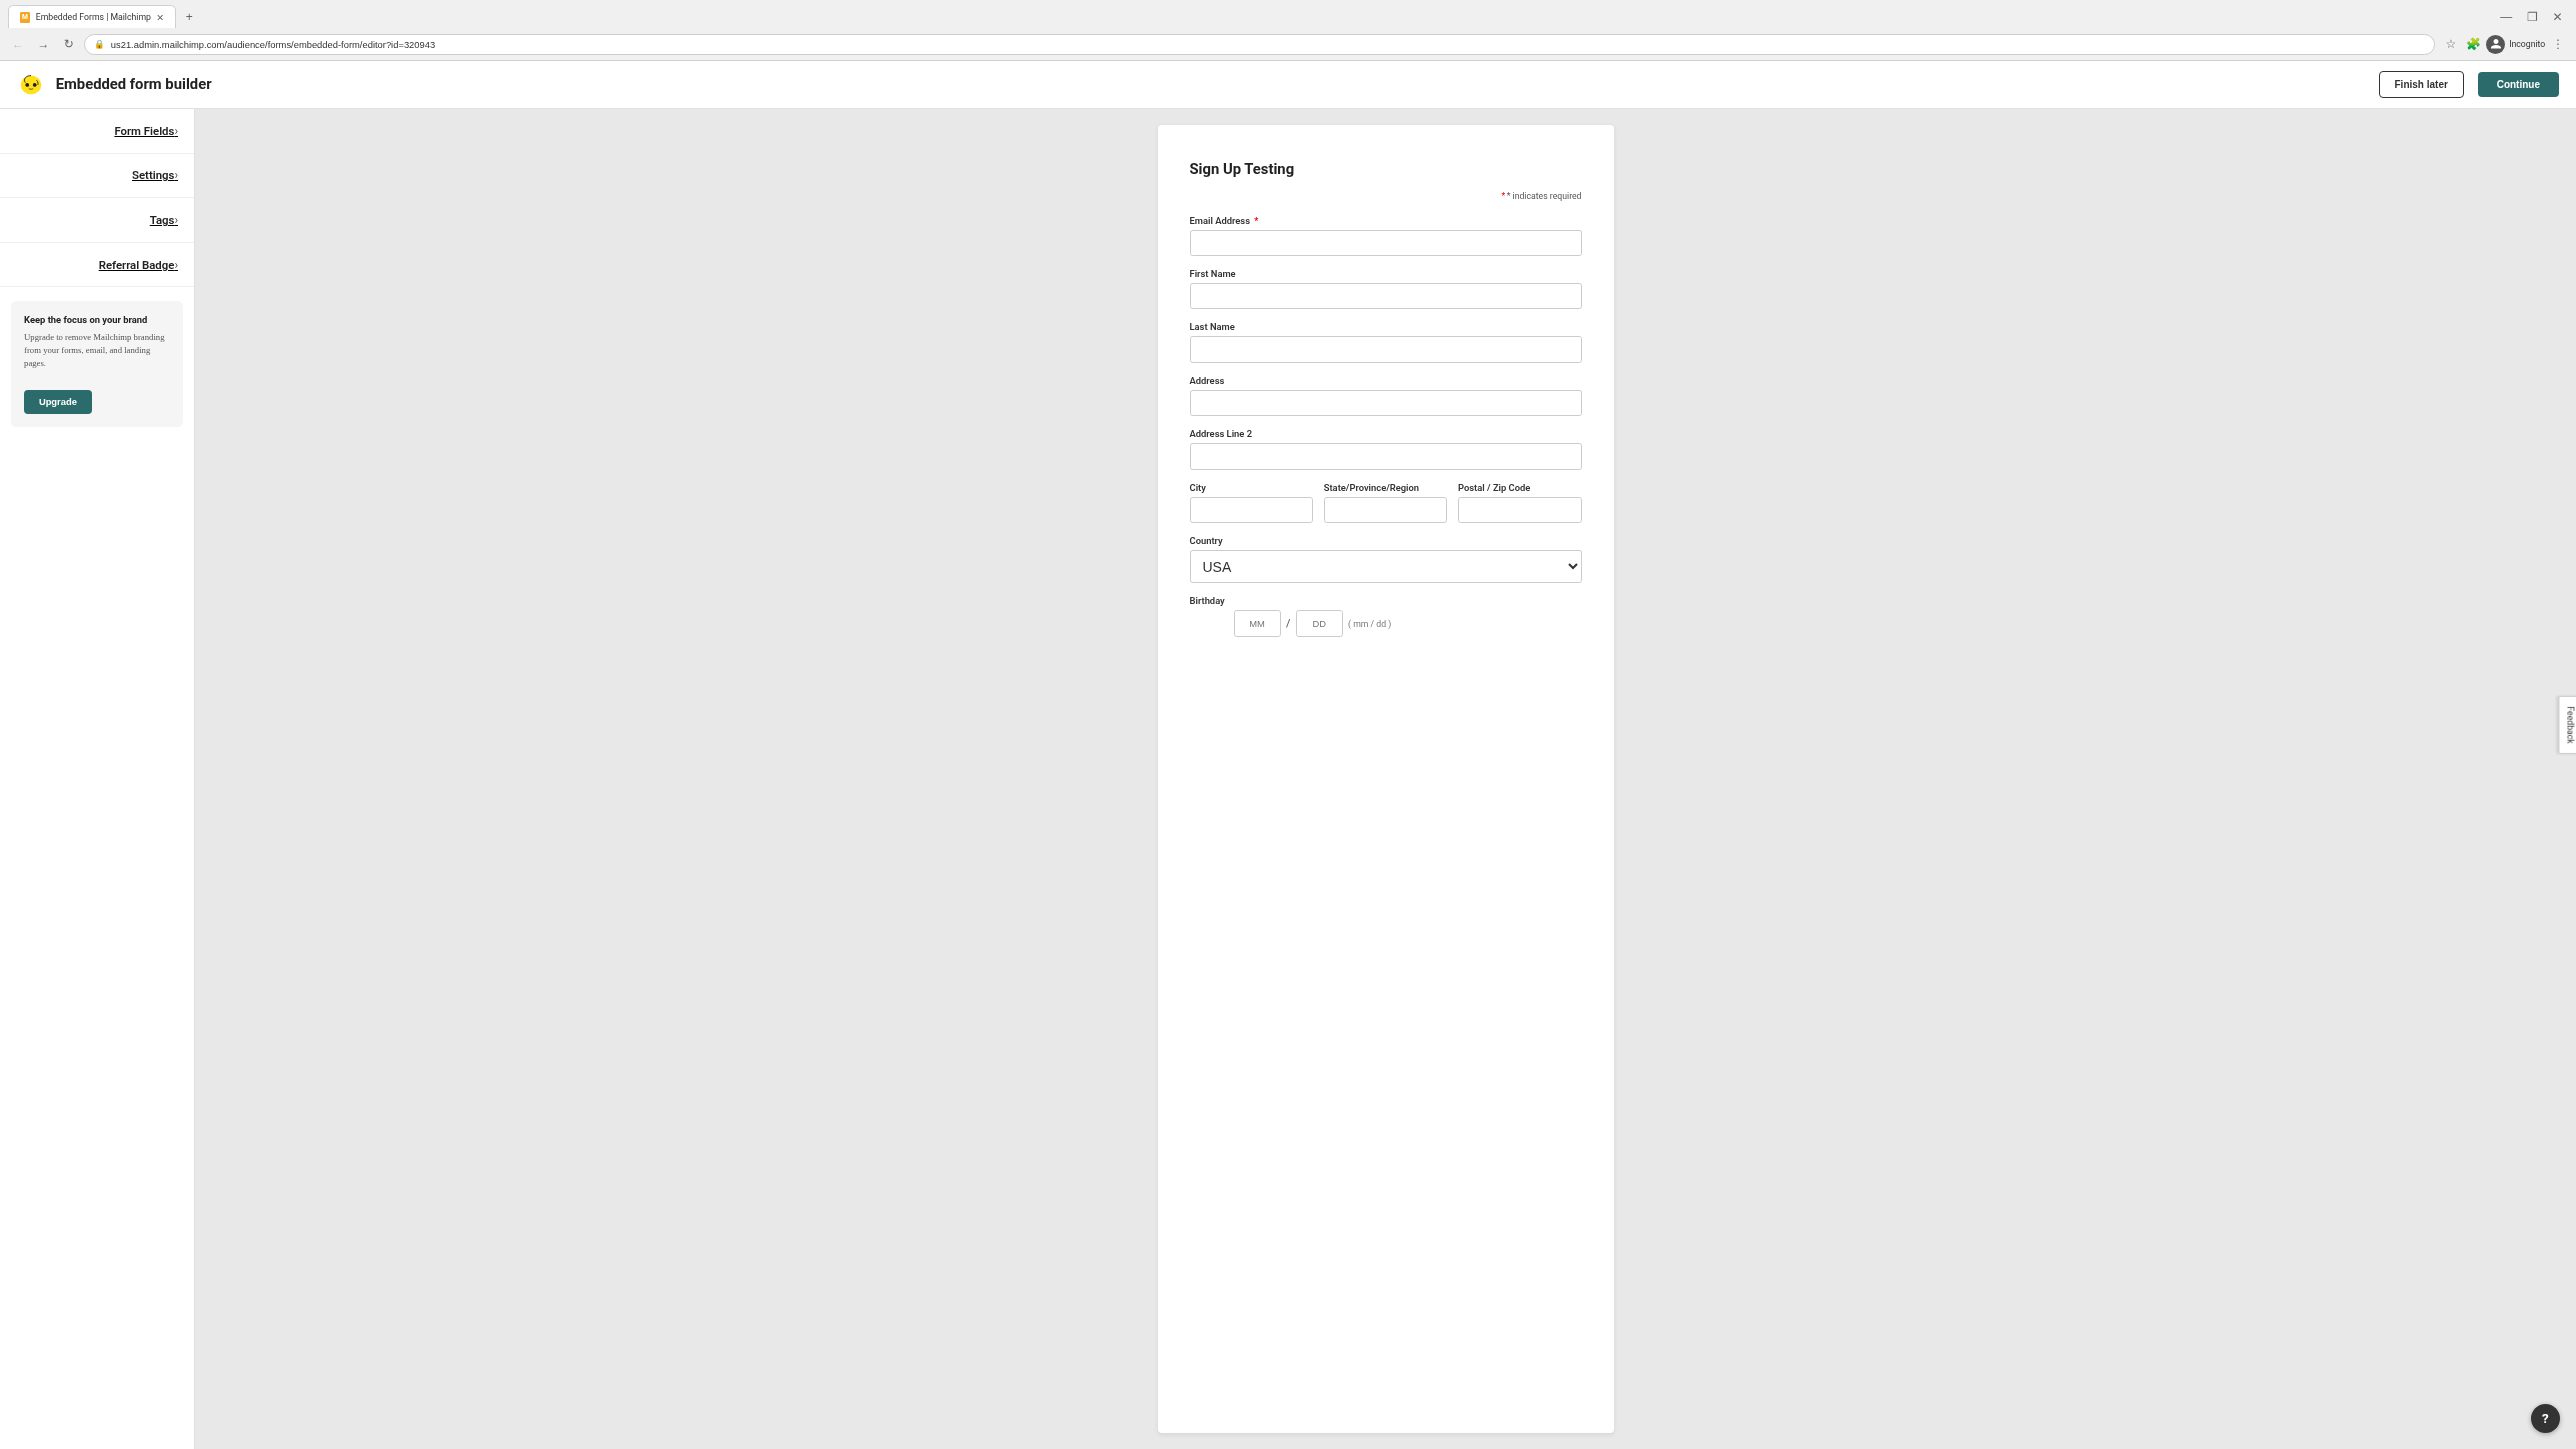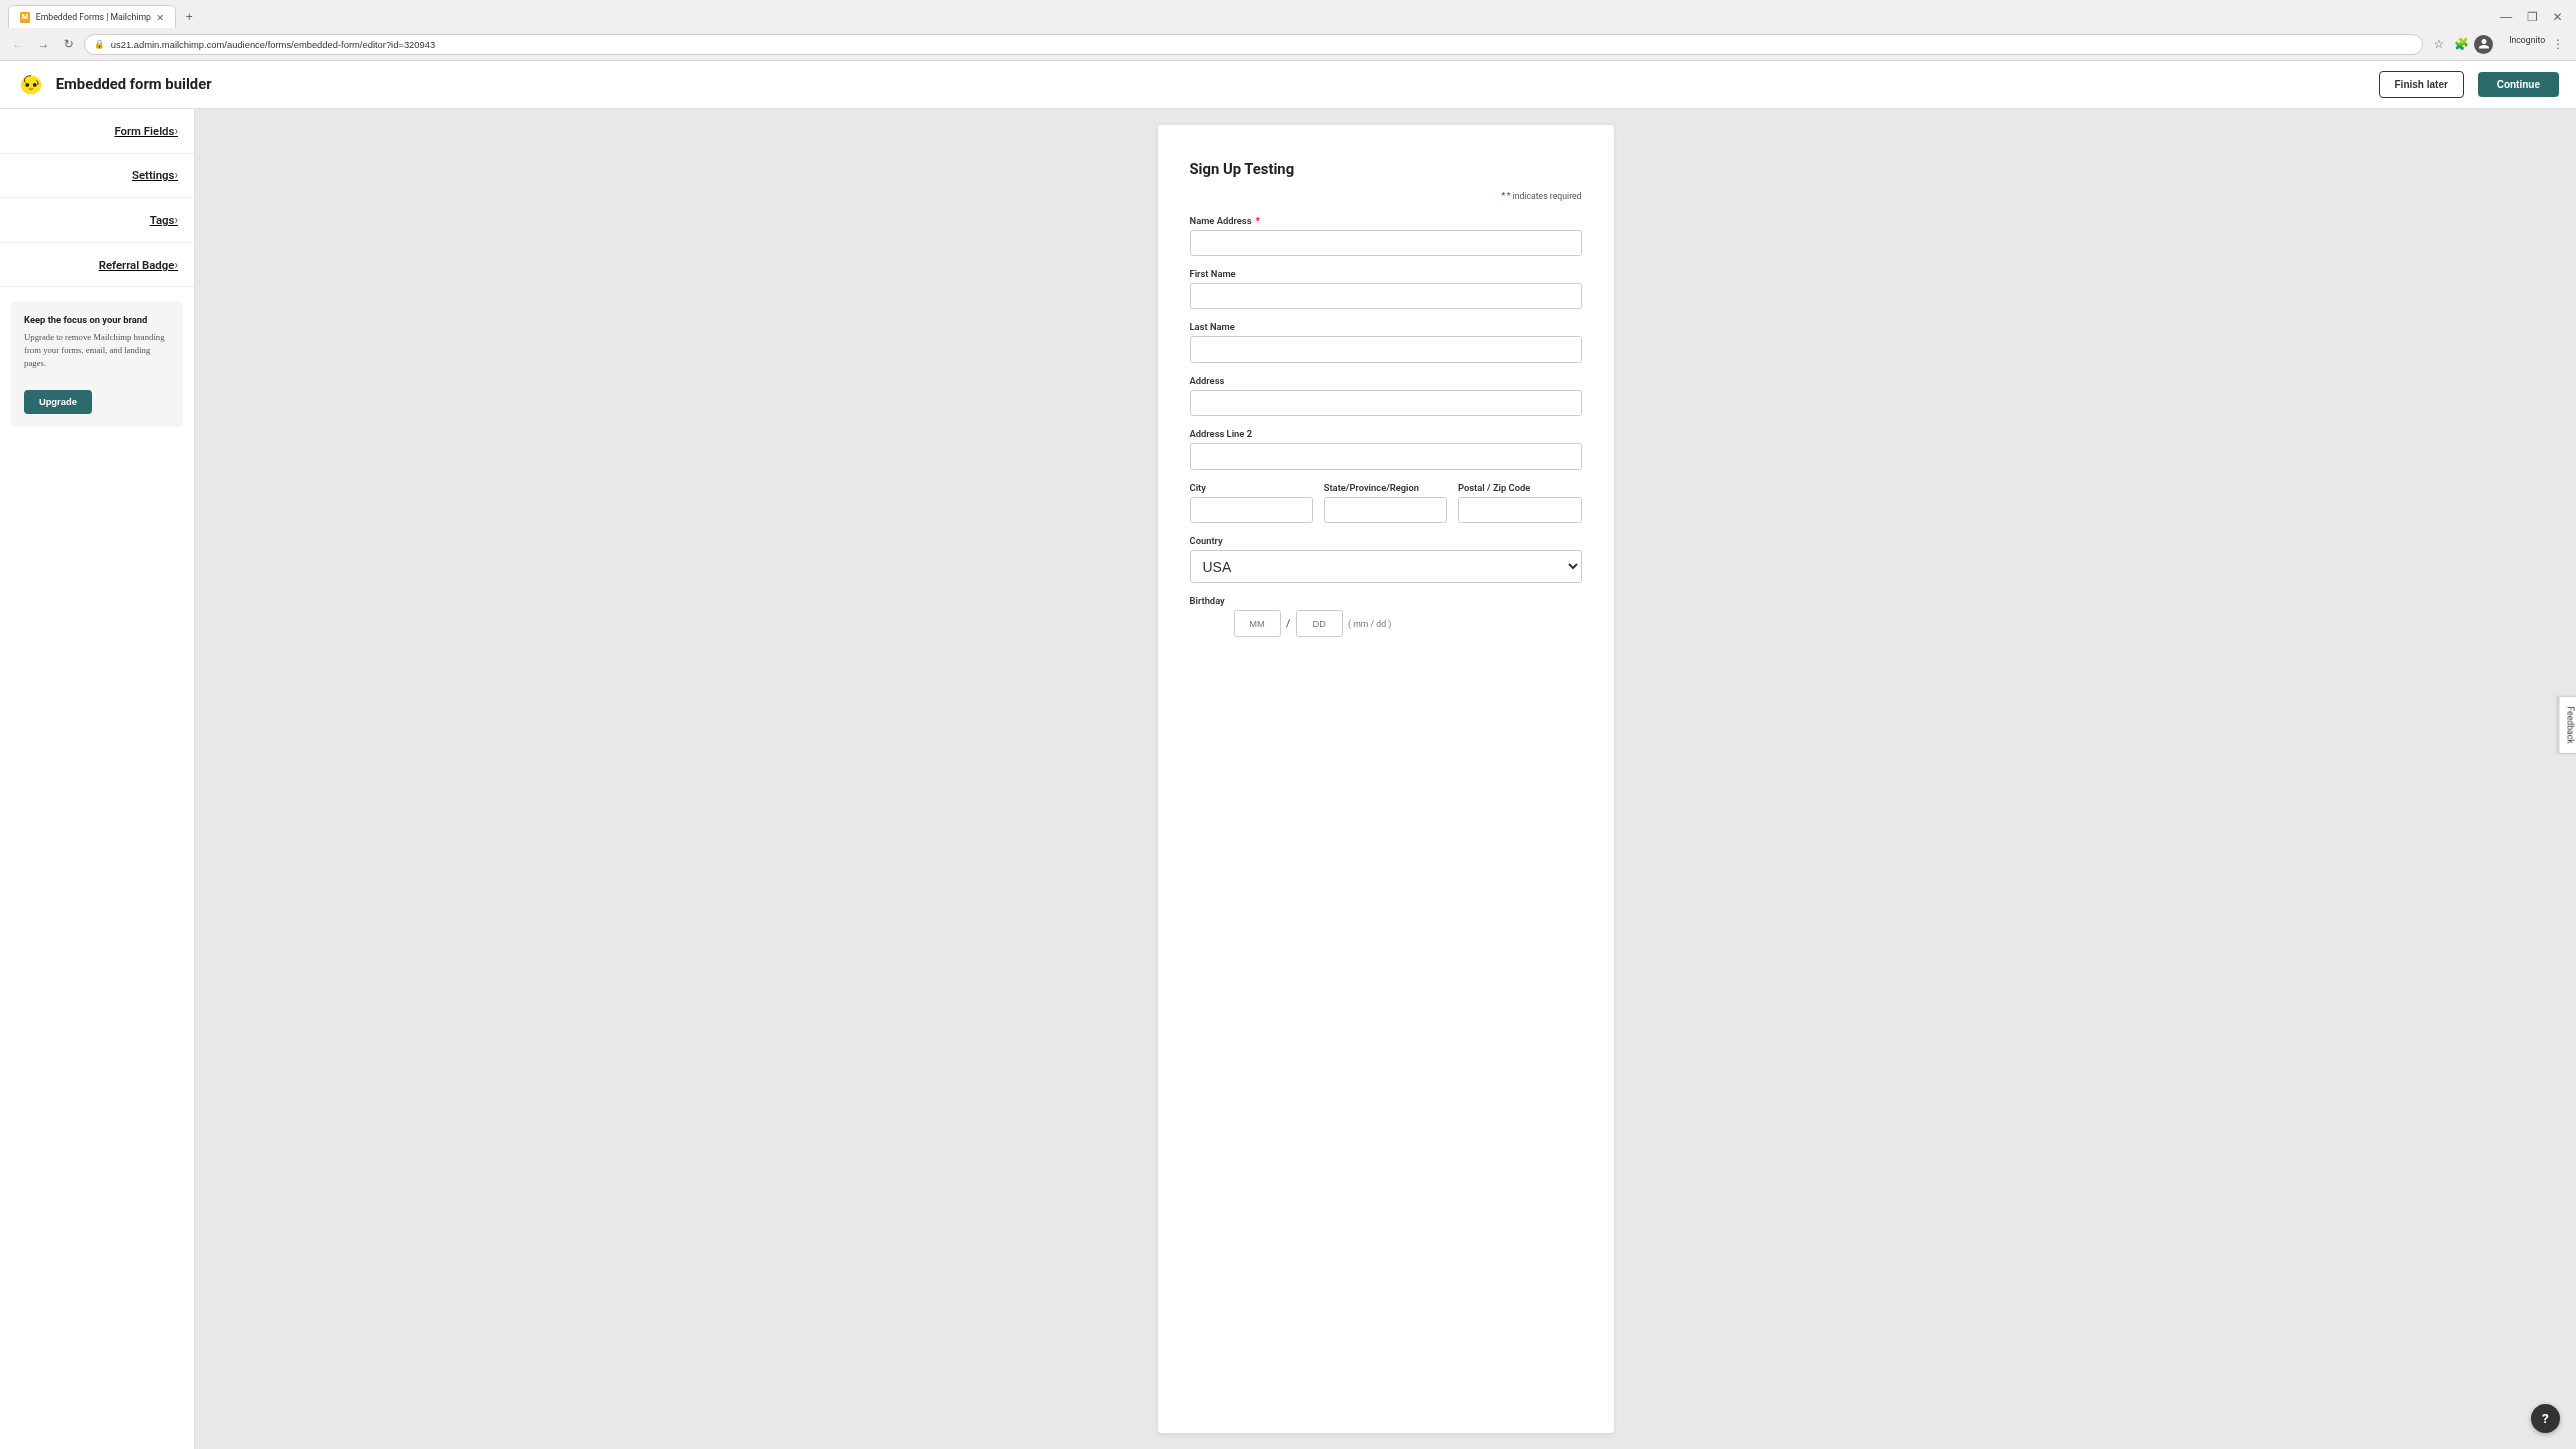--- a/index.html
+++ b/index.html
@@ -16,21 +16,21 @@
     .browser-minimize button { background: none; border: none; font-size: 12px; color: #666; cursor: pointer; padding: 2.7px 5.4px; }
 
     .browser-toolbar { display: flex; align-items: center; padding: 5.4px 8px; gap: 5.4px; background: #f0f0f0; }
     .nav-btn { background: none; border: none; font-size: 12px; color: #666; cursor: pointer; width: 20px; height: 20px; display: flex; align-items: center; justify-content: center; border-radius: 50%; }
     .nav-btn.disabled { opacity: 0.35; cursor: default; }
     .address-bar { flex: 1; display: flex; align-items: center; background: #fff; border: 0.7px solid #ccc; border-radius: 13.4px; padding: 4px 9.4px; gap: 5.4px; }
     .address-bar .lock-icon { color: #666; font-size: 8.7px; }
     .address-bar input { border: none; outline: none; flex: 1; font-size: 9.4px; color: #333; background: transparent; }
     .toolbar-actions { display: flex; gap: 2.7px; align-items: center; }
     .toolbar-actions button { background: none; border: none; font-size: 12px; color: #666; cursor: pointer; width: 20px; height: 20px; display: flex; align-items: center; justify-content: center; border-radius: 50%; }
-    .incognito-badge { display: flex; gap: 16px; font-size: 8.7px; color: #333; }
+    .incognito-badge { display: flex; align-items: center; gap: 4px; font-size: 8.7px; color: #333; }
     .incognito-avatar { width: 19px; height: 19px; border-radius: 50%; background: #555; display: flex; align-items: center; justify-content: center; }
 
     
     .app-container { display: flex; flex-direction: column; flex: 1; overflow: hidden; }
 
     
     .app-header { background: #fff; border-bottom: 0.7px solid #e0e0e0; display: flex; align-items: center; padding: 0 17px; height: 48px; gap: 10.7px; }
     .mailchimp-logo { width: 28px; height: 28px; }
     .app-title { font-size: 14.8px; font-weight: 700; color: #222; }
     .header-actions { margin-left: auto; display: flex; gap: 14px; align-items: center; }
@@ -179,21 +179,21 @@
       <div class="form-card">
 
         <h2 class="form-title">Sign Up Testing</h2>
 
         <div class="required-note">
           <span class="required-star">*</span><span>* indicates required</span>
         </div>
 
         <div class="form-group">
           <label class="form-label">
-            <span>Name Address</span>
+            <span>Email Address</span>
             <span class="req">*</span>
           </label>
           <input class="form-input" type="text" style="">
         </div>
 
         <div class="form-group">
           <label class="form-label">First Name</label>
           <input class="form-input" type="text" style="">
         </div>
 

